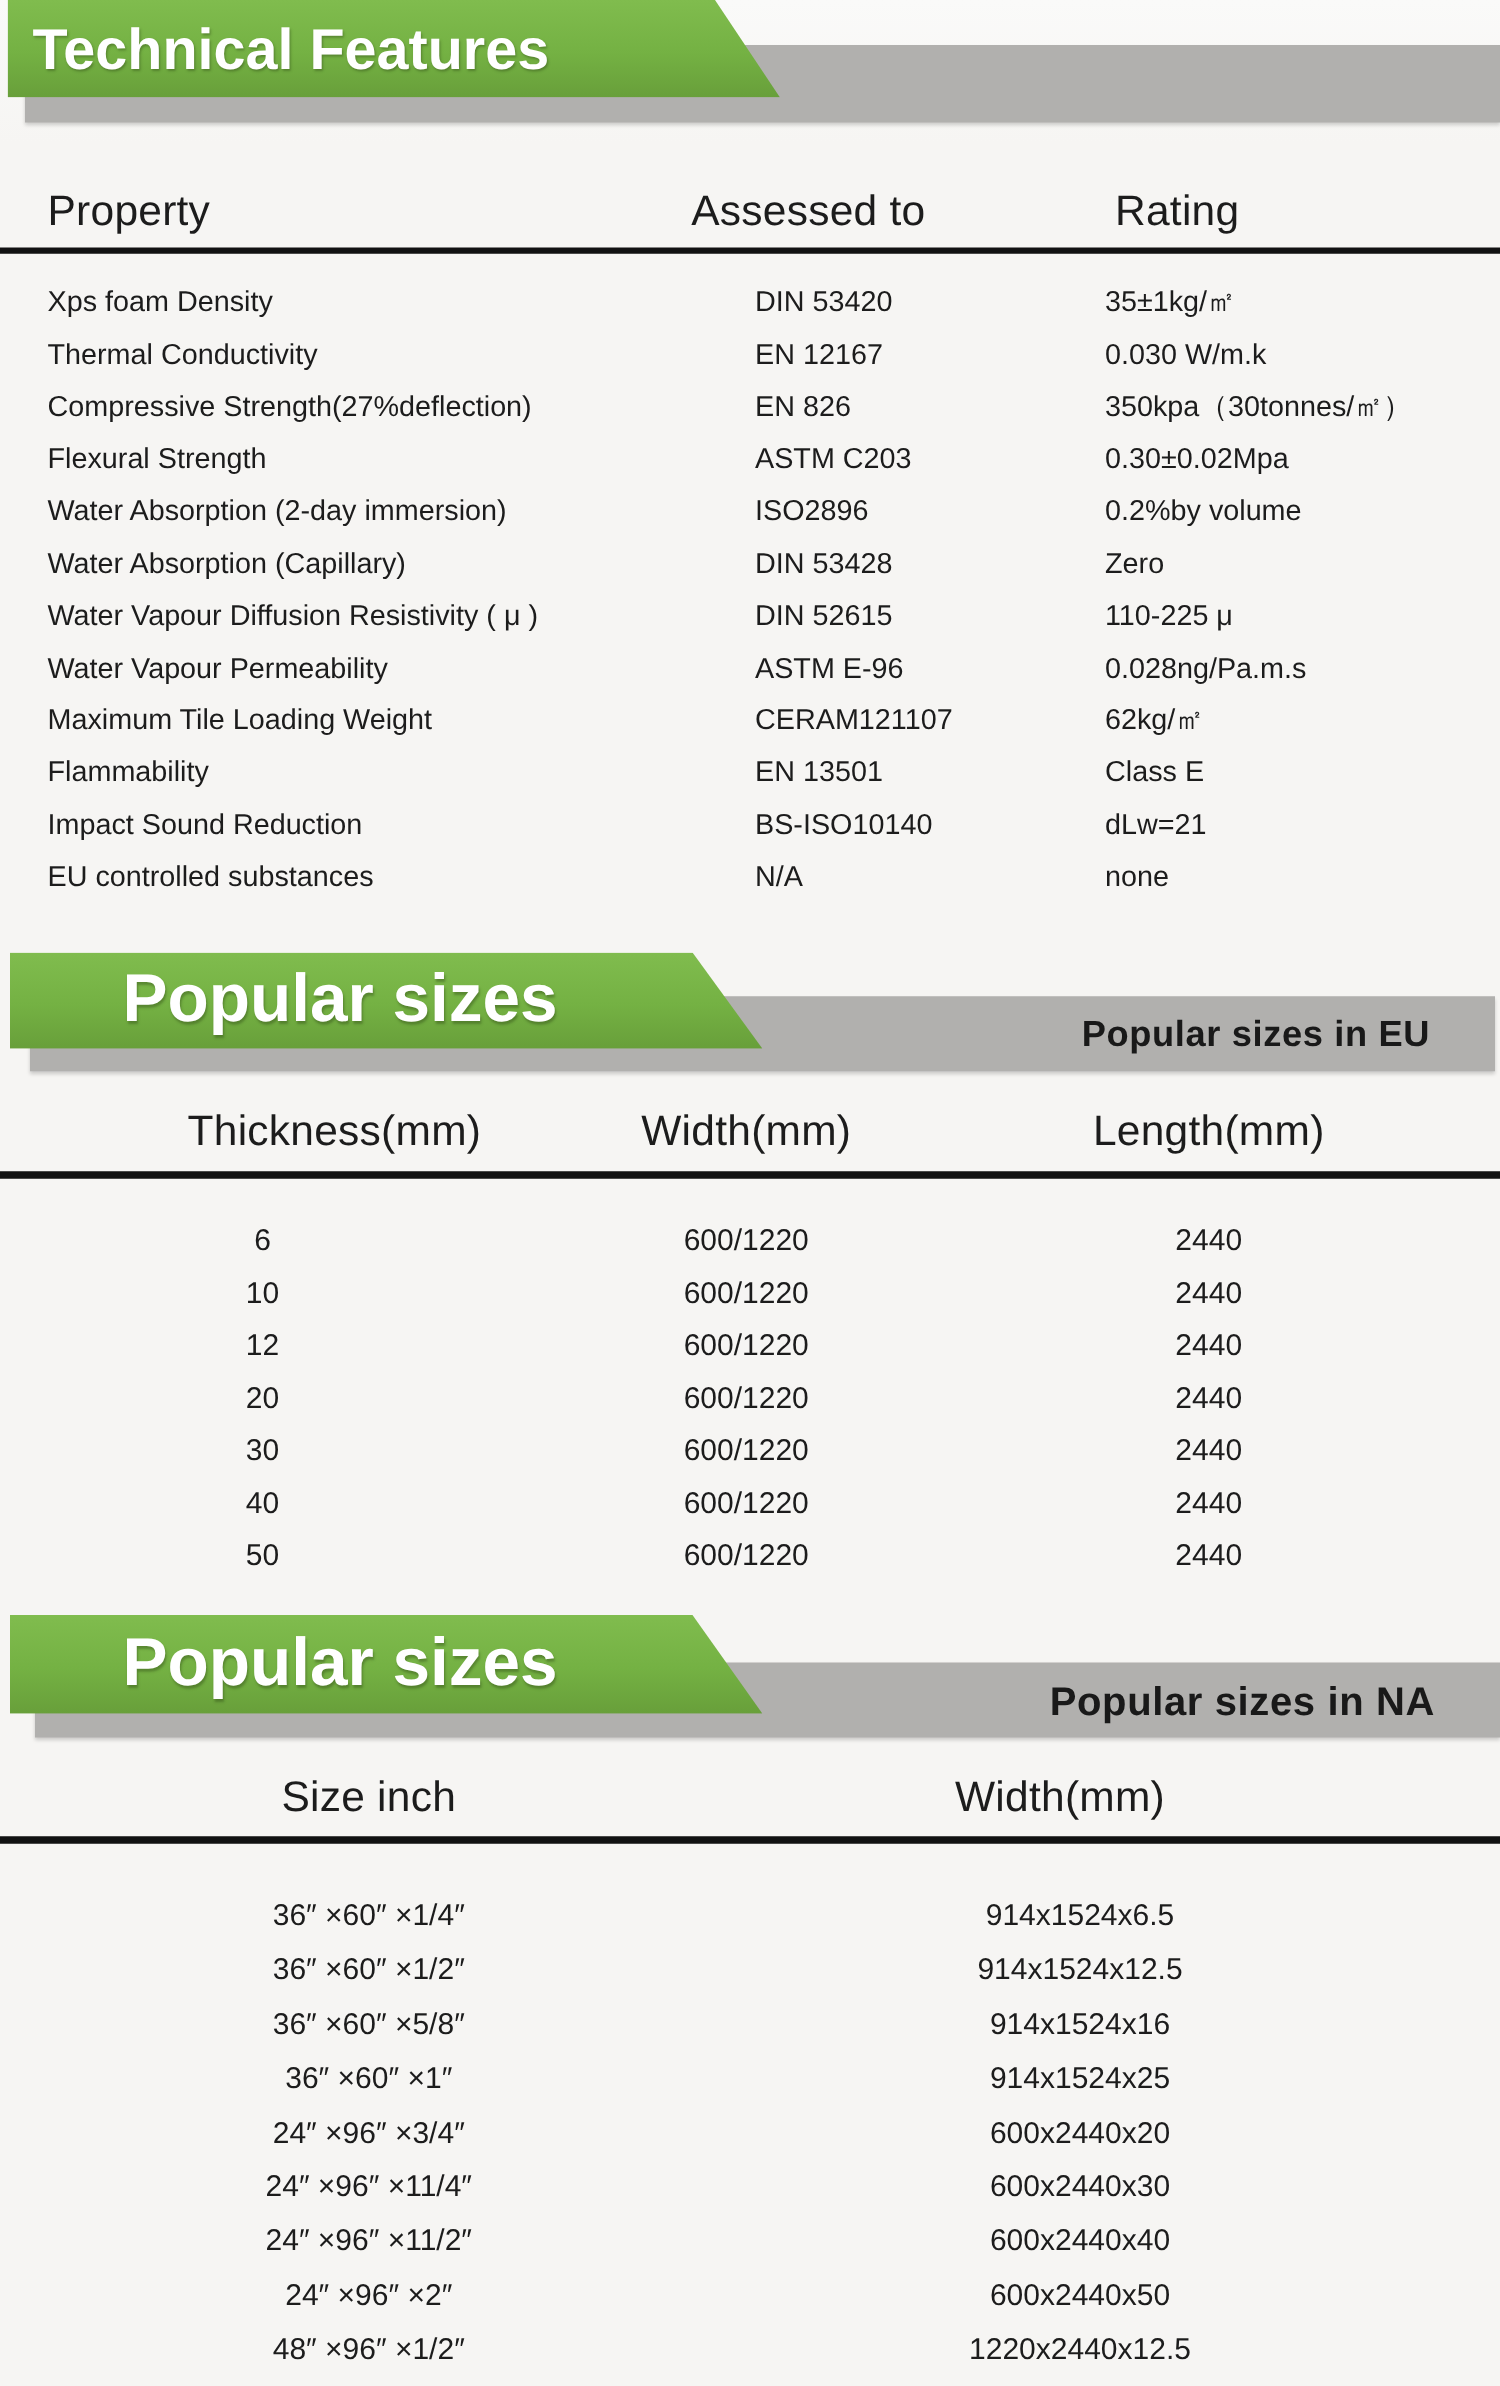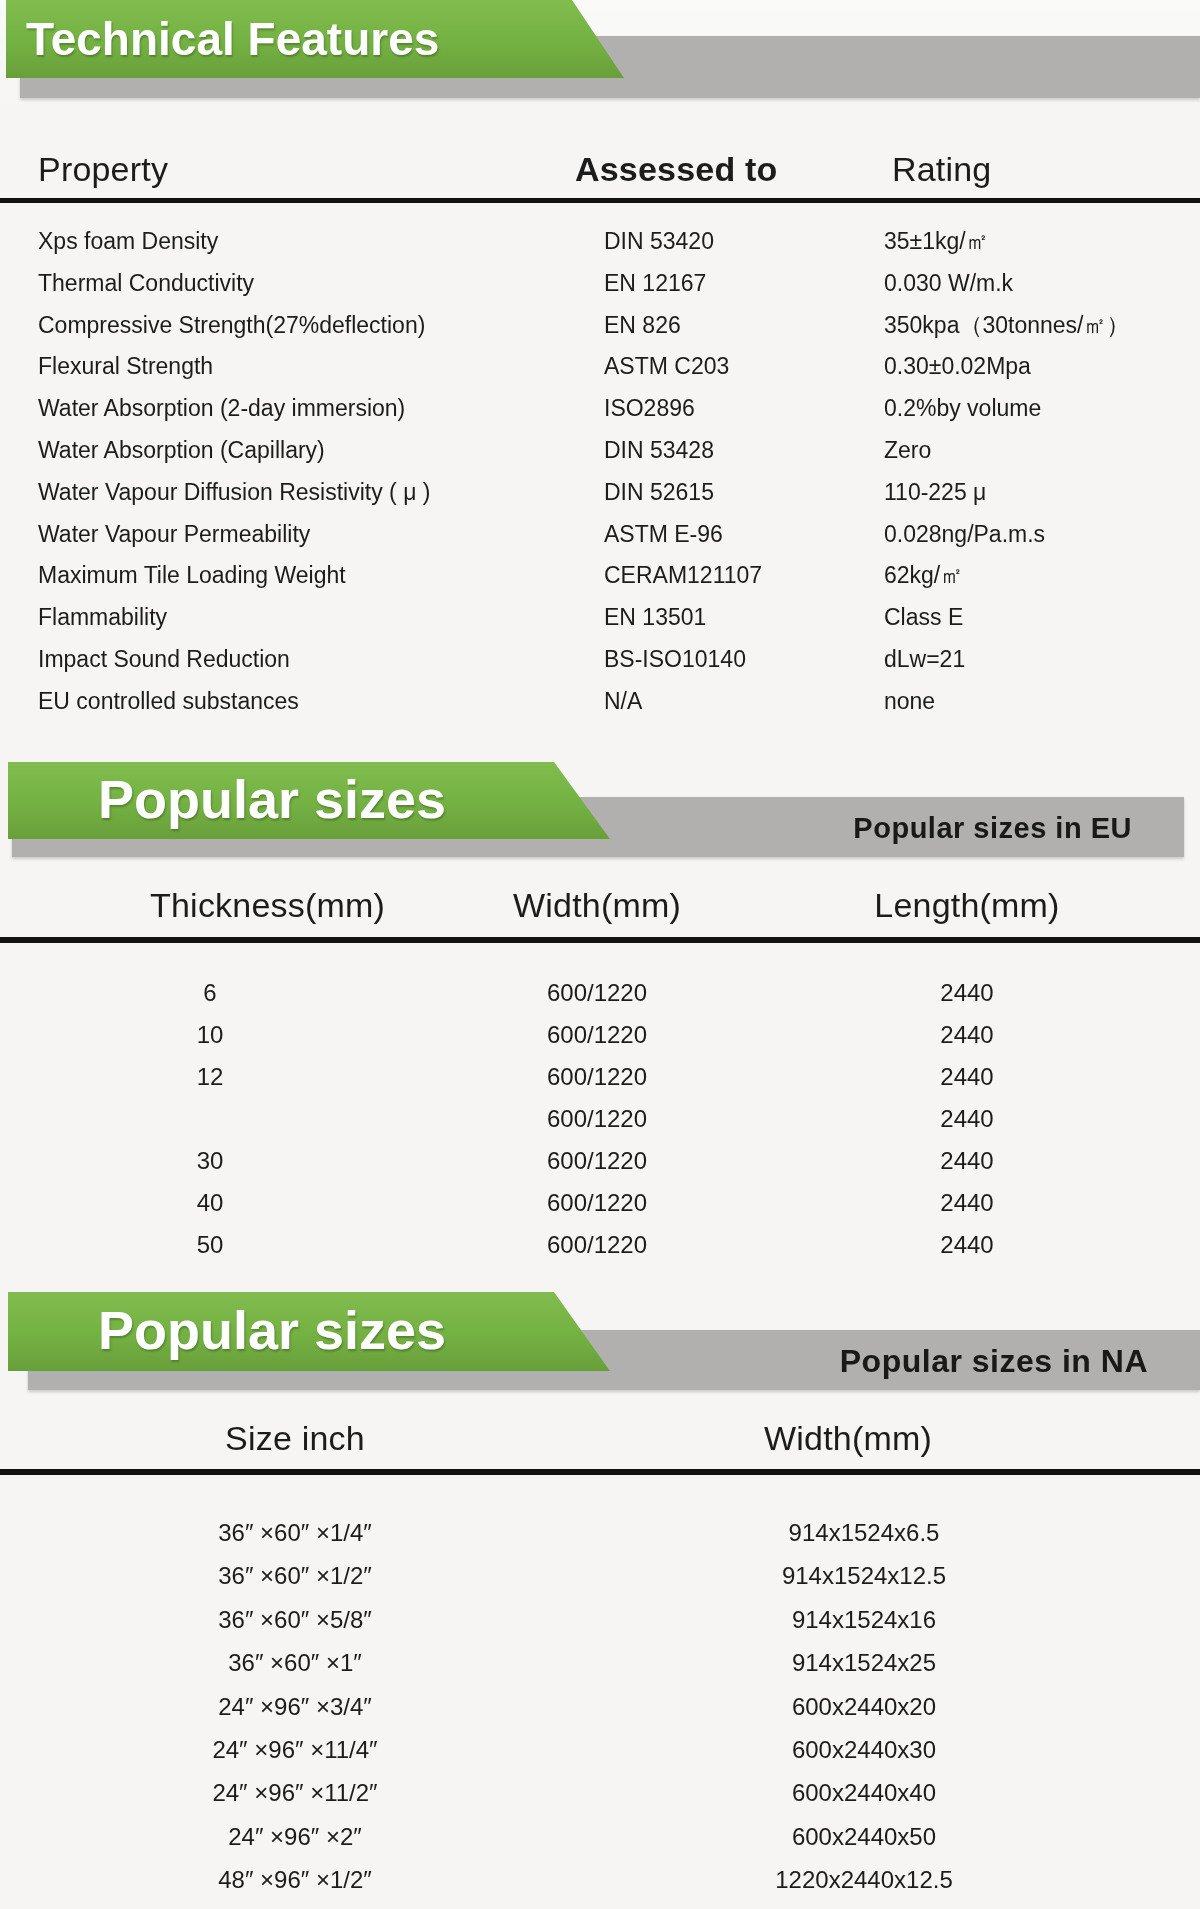--- a/index.html
+++ b/index.html
@@ -22,42 +22,42 @@
     text-shadow:1px 2px 2px rgba(50,80,25,.45);}
 
   .g1{left:6px;top:0;width:618px;height:78px;font-size:46px;line-height:78px;
       clip-path:polygon(0 0,calc(100% - 52px) 0,100% 100%,0 100%);}
   .g1 span{padding-left:20px;}
   .gb1{left:20px;top:36px;width:1180px;height:62px;}
 
   .g2{left:8px;top:762px;width:602px;height:77px;font-size:54px;line-height:74px;
       clip-path:polygon(0 0,calc(100% - 56px) 0,100% 100%,0 100%);}
   .g2 span{padding-left:90px;}
-  .gb2{left:12px;top:797px;width:1172px;height:60px;}
+  .gb2{left:24px;top:797px;width:1172px;height:60px;}
   .gb2 .gray-label{line-height:62px;font-size:29px;padding-right:52px;}
 
   .g3{left:8px;top:1292px;width:602px;height:79px;font-size:54px;line-height:76px;
       clip-path:polygon(0 0,calc(100% - 56px) 0,100% 100%,0 100%);}
   .g3 span{padding-left:90px;}
   .gb3{left:28px;top:1330px;width:1172px;height:60px;}
   .gb3 .gray-label{line-height:62px;font-size:32px;padding-right:52px;}
 
   
   .rule{position:absolute;left:0;width:1200px;background:#121212;}
   .rule1{top:198px;height:5px;}
   .rule2{top:937px;height:6px;}
   .rule3{top:1469px;height:6px;}
 
   
   .thead{position:absolute;left:0;width:1200px;height:58px;line-height:58px;
     font-size:34px;letter-spacing:.2px;}
   .thead span{position:absolute;top:0;}
   .tech-head{top:140px;}
   .tech-head .h1{left:38px;}
-  .tech-head .h2{left:575px;font-weight:bold;}
+  .tech-head .h2{left:553px;}
   .tech-head .h3{left:892px;}
   .eu-head{top:876px;}
   .eu-head .e1{left:35px;width:350px;text-align:right;}
   .eu-head .e2{left:422px;width:350px;text-align:center;}
   .eu-head .e3{left:792px;width:350px;text-align:center;}
   .na-head{top:1409px;}
   .na-head .n1{left:120px;width:350px;text-align:center;}
   .na-head .n2{left:673px;width:350px;text-align:center;}
 
   
@@ -184,20 +184,21 @@
         <span class="ec1">10</span>
         <span class="ec2">600/1220</span>
         <span class="ec3">2440</span>
       </div>
       <div class="row">
         <span class="ec1">12</span>
         <span class="ec2">600/1220</span>
         <span class="ec3">2440</span>
       </div>
       <div class="row">
+        <span class="ec1">20</span>
         <span class="ec2">600/1220</span>
         <span class="ec3">2440</span>
       </div>
       <div class="row">
         <span class="ec1">30</span>
         <span class="ec2">600/1220</span>
         <span class="ec3">2440</span>
       </div>
       <div class="row">
         <span class="ec1">40</span>

